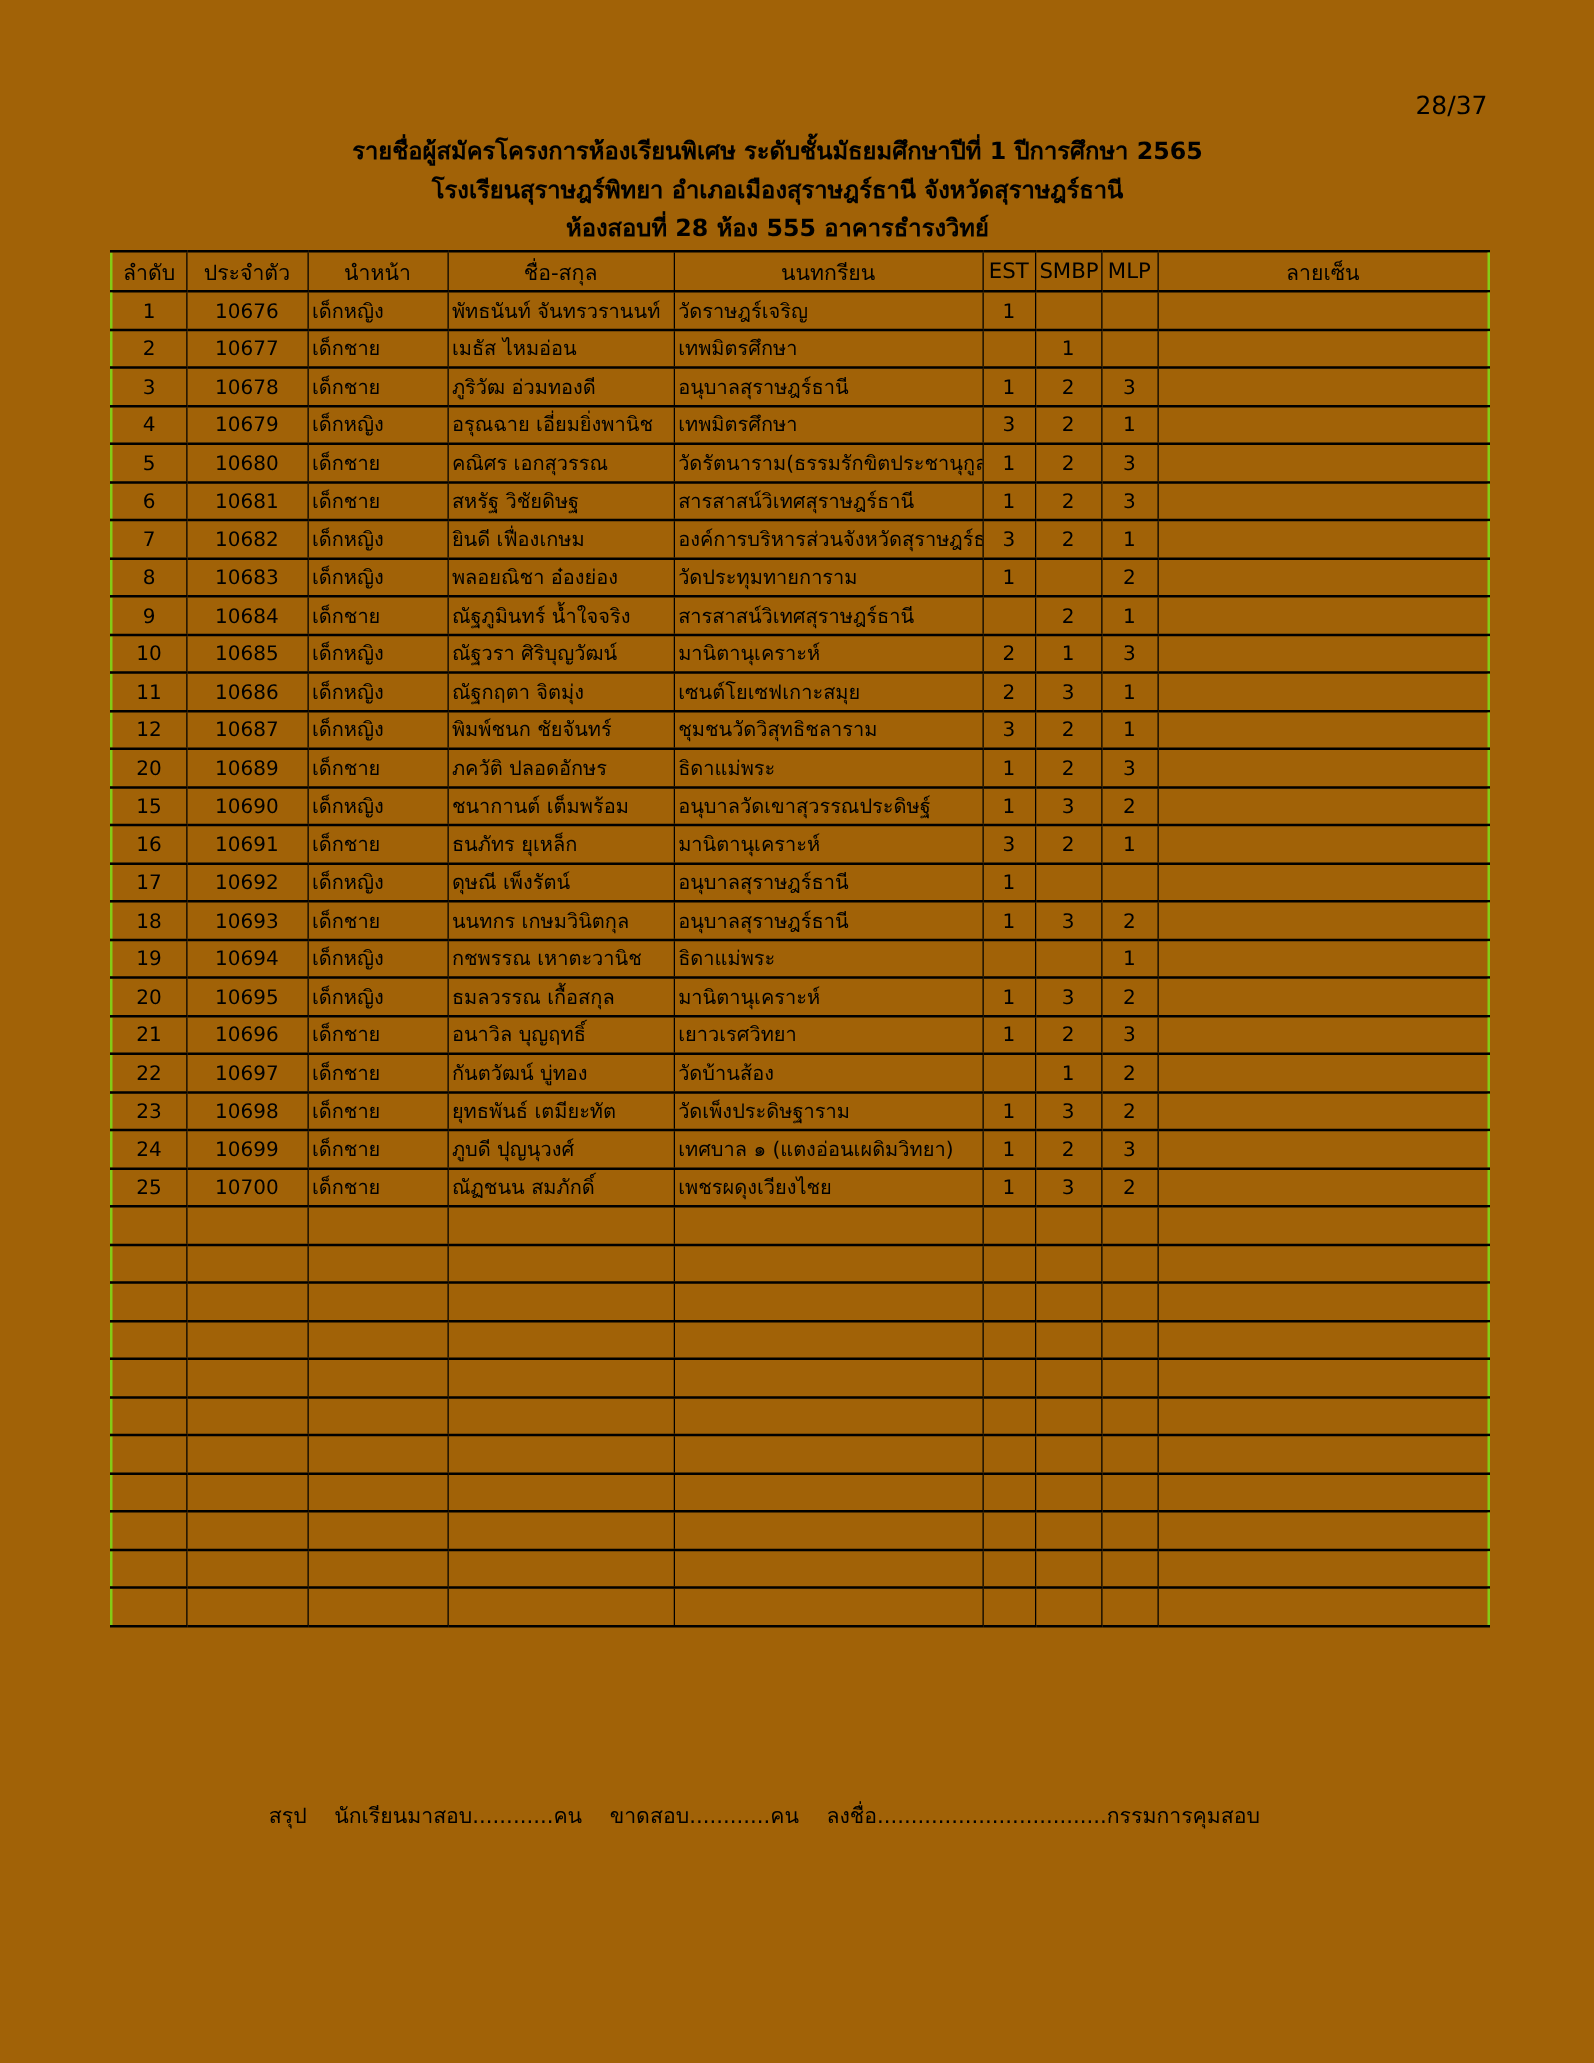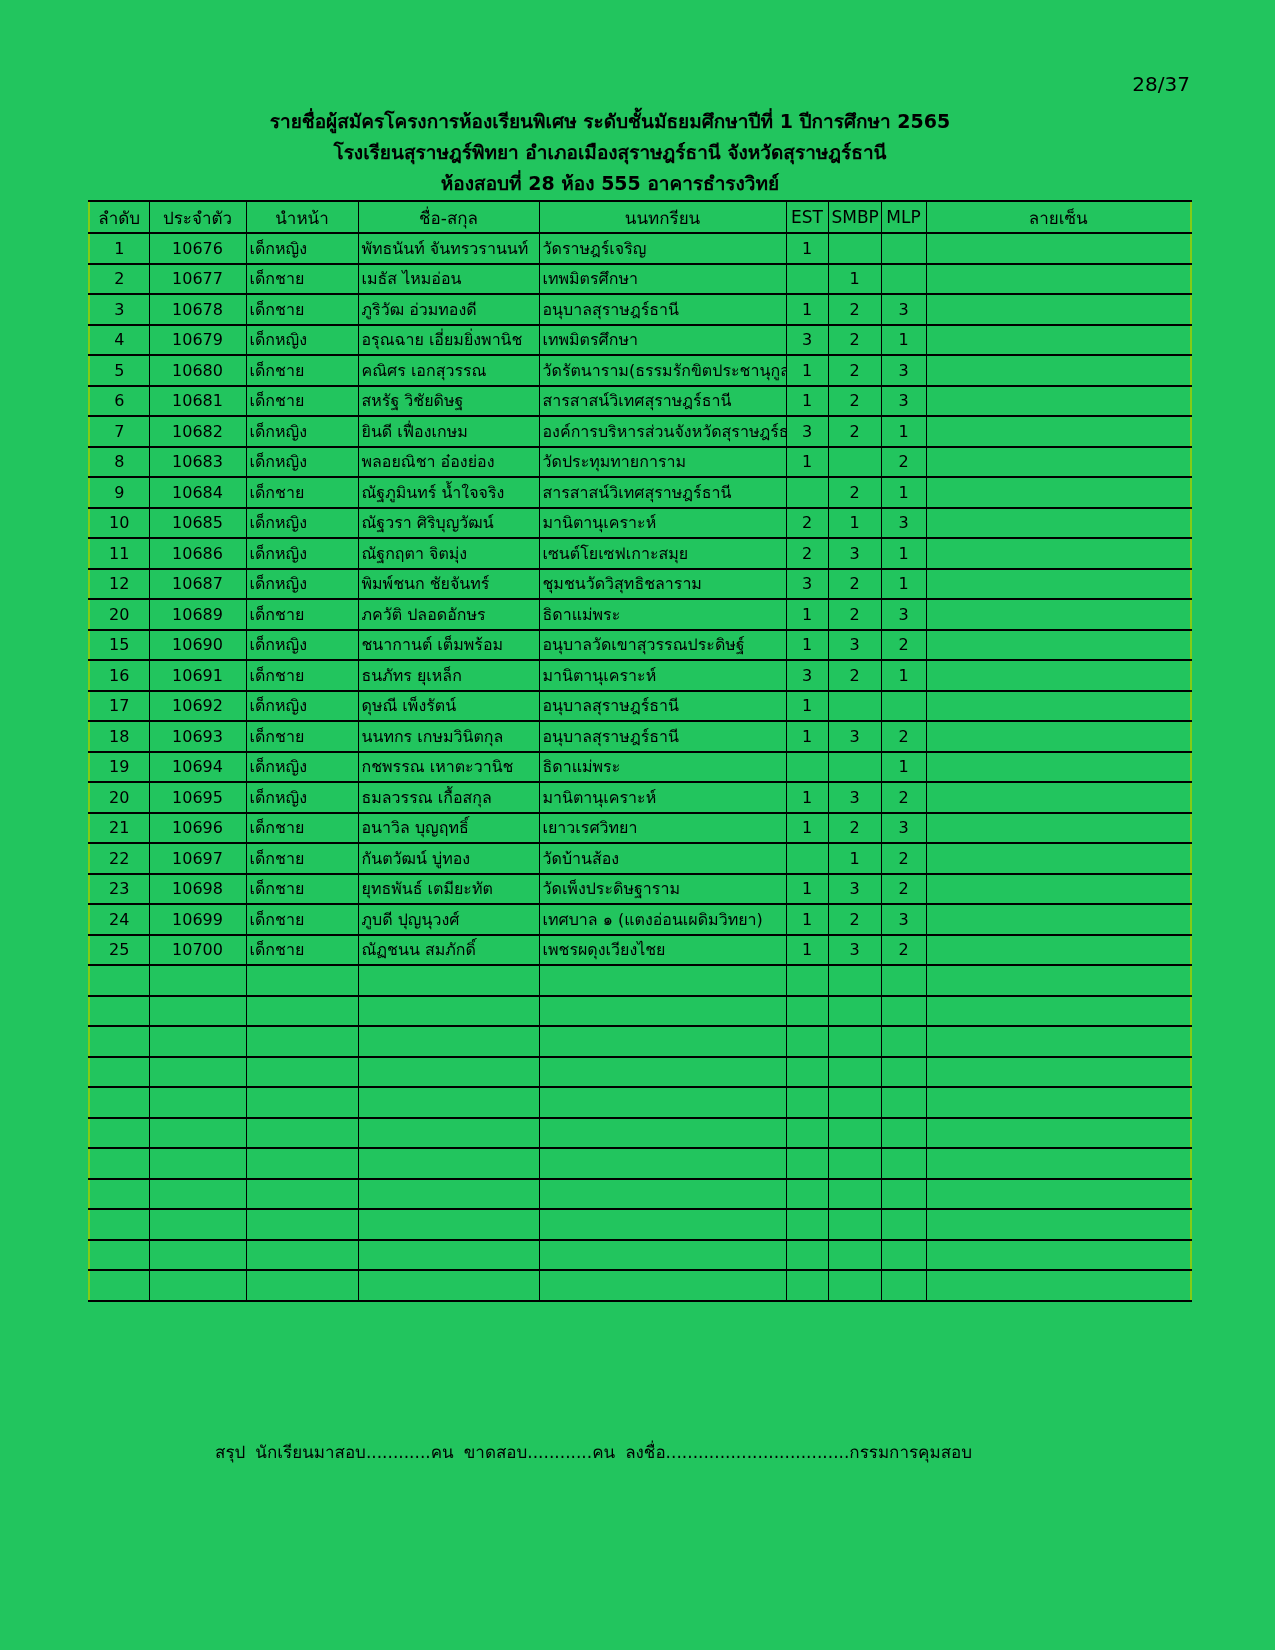--- a/index.html
+++ b/index.html
@@ -1,31 +1,31 @@
 <!DOCTYPE html>
 <html><head>
 <meta charset="utf-8">
 <style>
   html, body { margin:0; padding:0; background:#ffffff; }
   .page {
     position:relative;
     width:1275px; height:1650px;
-    background:#22c55e;
+    background:#a16207;
     color:#000;
     font-family:"DejaVu Sans", sans-serif;
     overflow:hidden;
   }
   .page-number {
     position:absolute; top:72px; right:85px;
     font-size:20px;
   }
   .titles {
     position:absolute; top:106px; left:0; width:1220px;
     text-align:center; font-weight:bold;
-    font-size:19px; line-height:31px;
+    font-size:19px; line-height:31px;padding-left:12px;
   }
   table.doc-table {
     position:absolute; left:88px; top:200px;
     width:1102px;
     border-collapse:collapse;
     table-layout:fixed;
     border:2px solid #84cc16;
   }
   .doc-table th, .doc-table td {
     border-left:1px solid #000;
@@ -44,21 +44,21 @@
     font-weight:normal;
     font-size:17px;
     text-align:center;
   }
   .c-center { text-align:center; }
   .c-left   { text-align:left; }
   .small    { font-size:10px; }
   .footer {
     position:absolute; top:1438px; left:215px;
     font-size:17px;
-    display:flex; gap:10px;
+    display:flex; gap:22px;
     white-space:nowrap;
   }
 </style>
 </head>
 <body>
 
 <div class="page">
 
   <div class="page-number">28/37</div>
 

